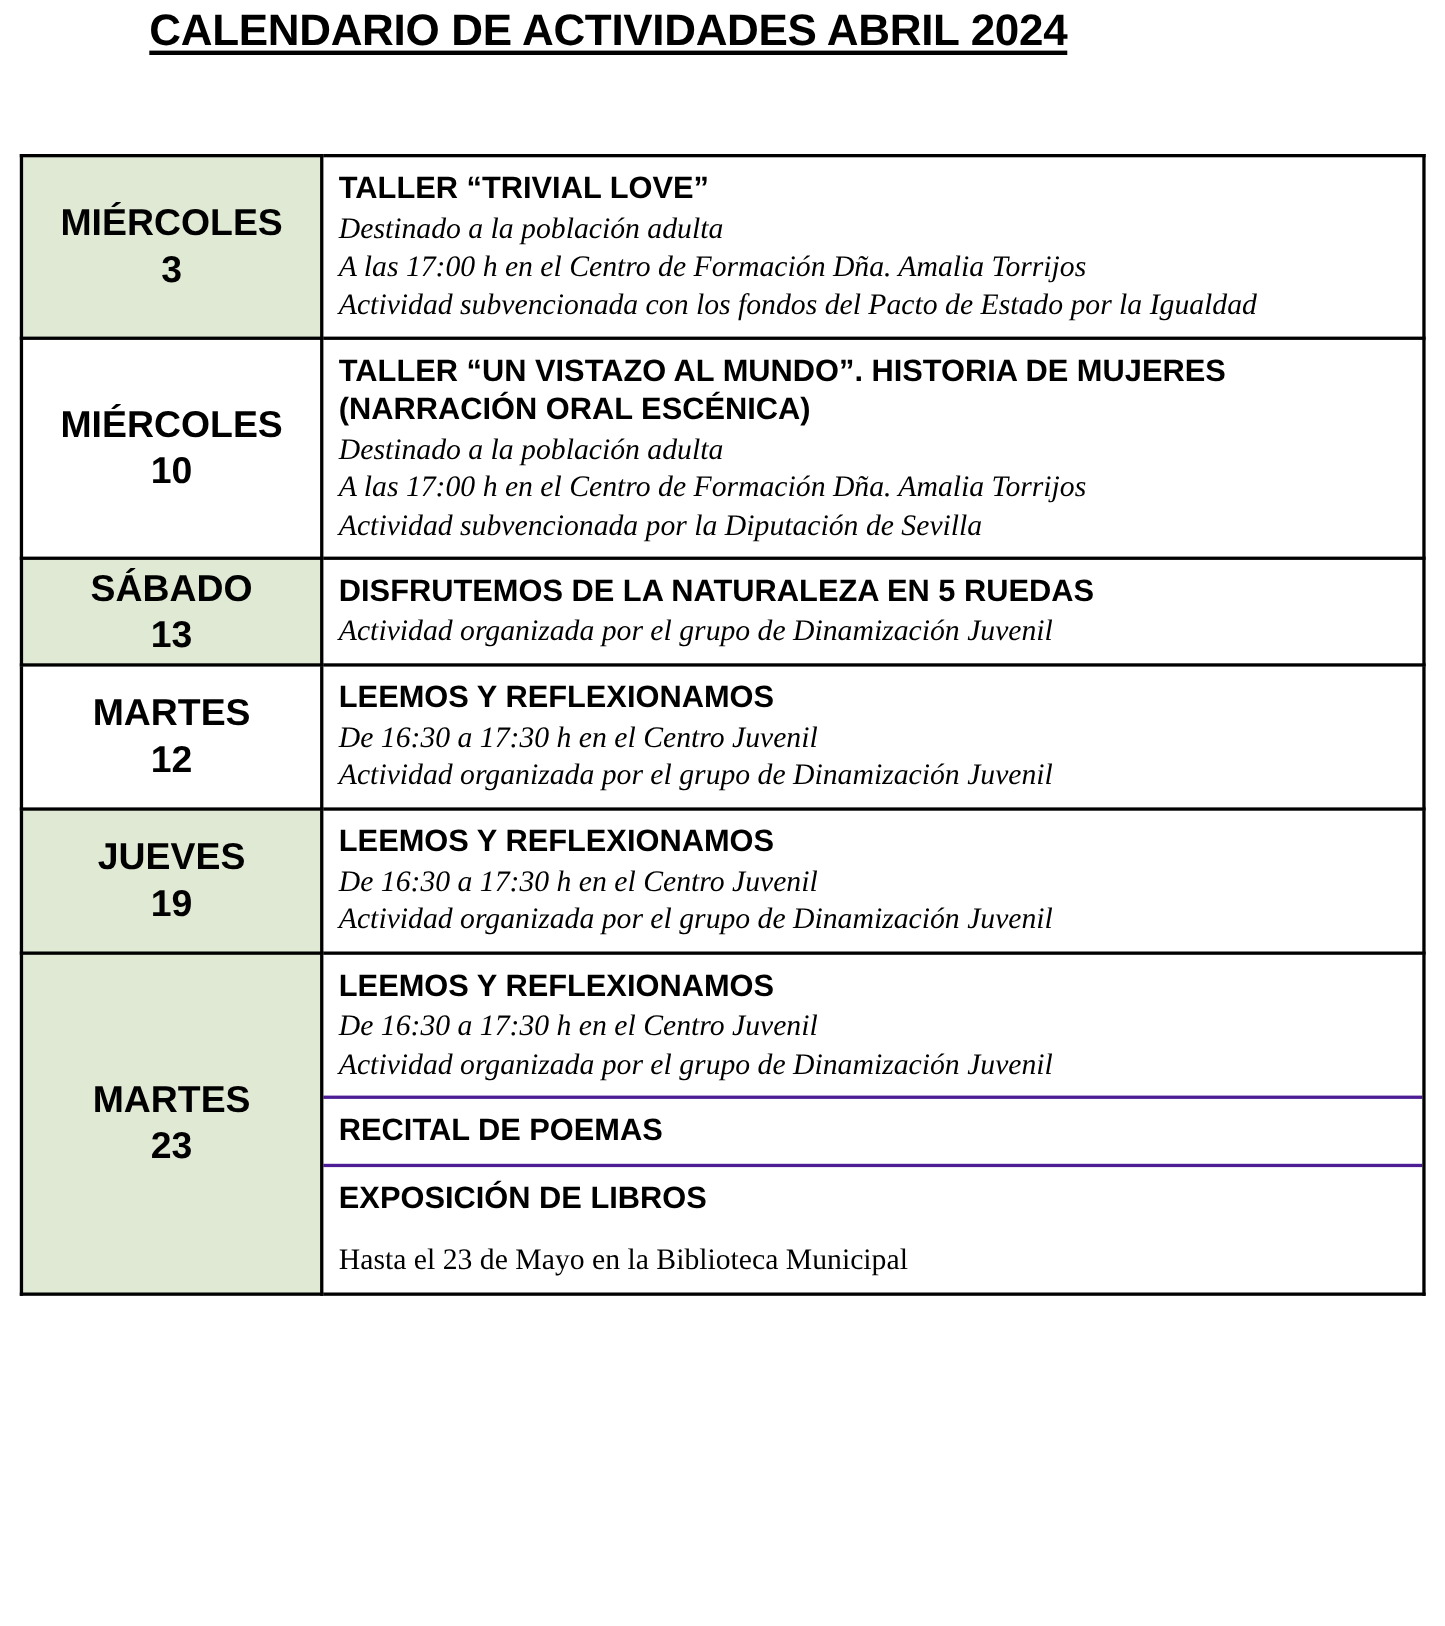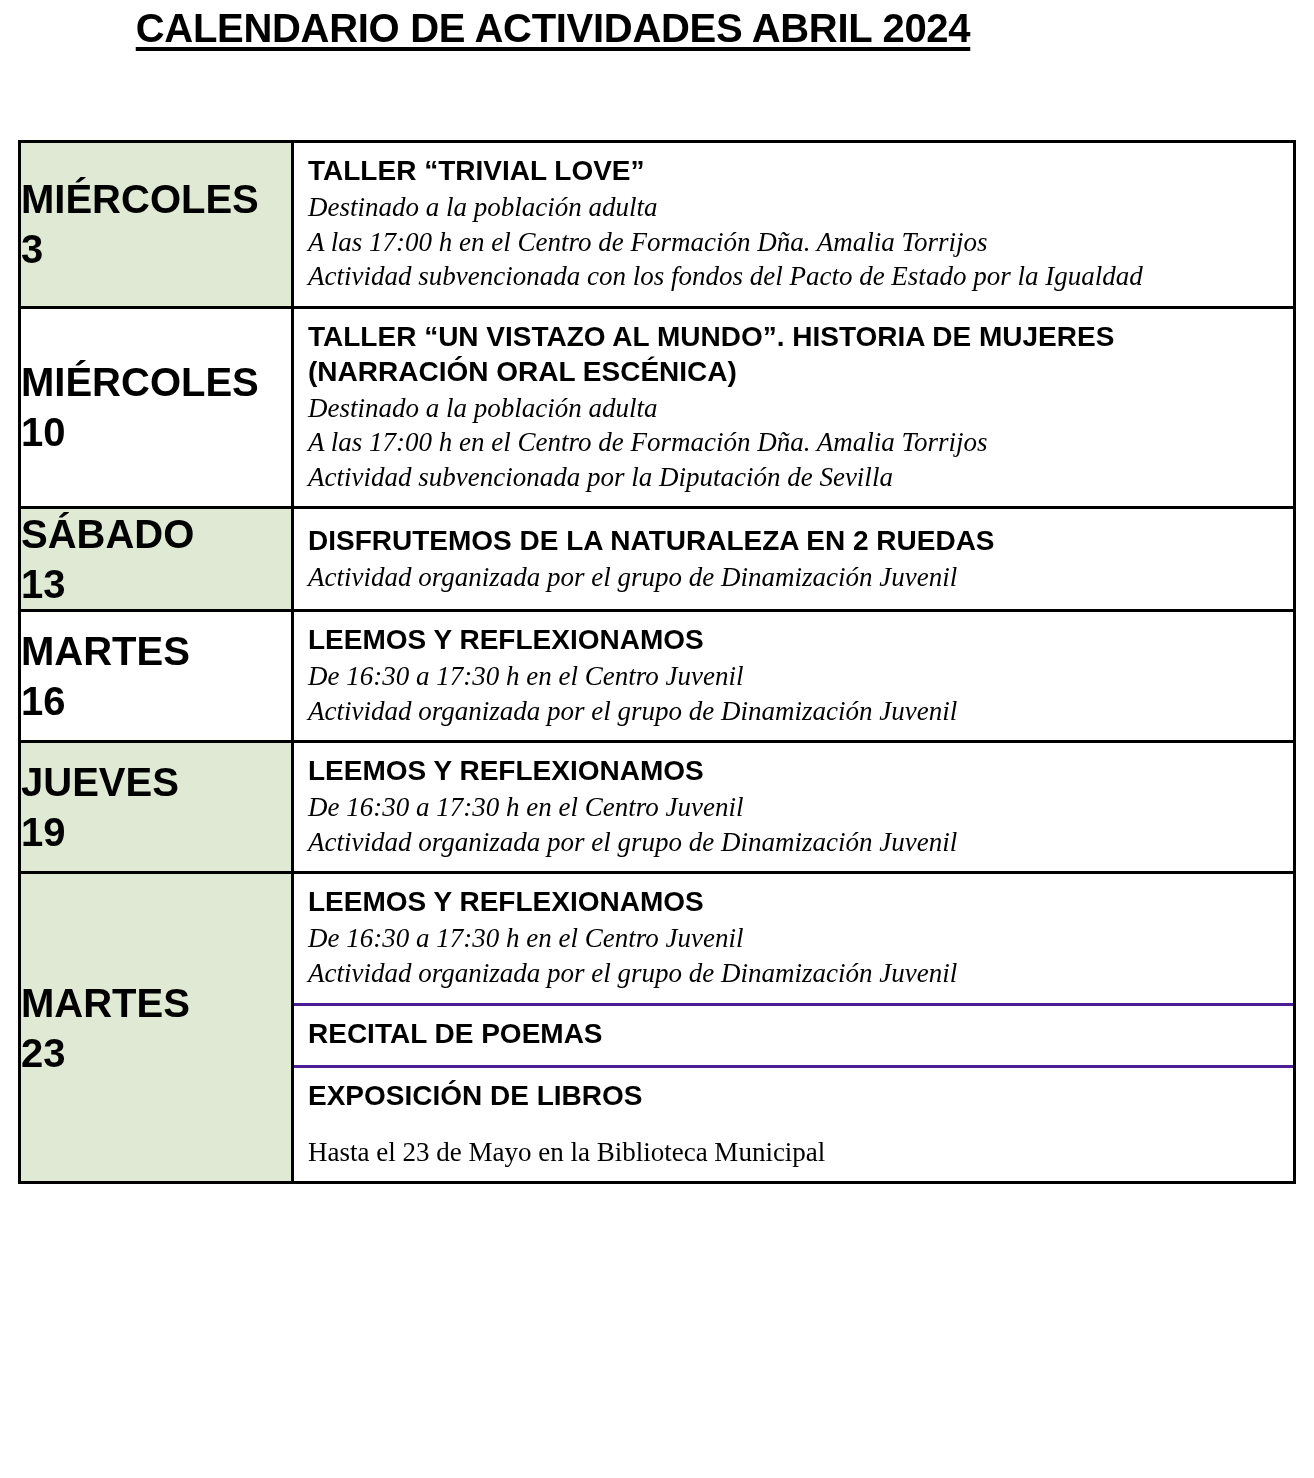--- a/index.html
+++ b/index.html
@@ -39,24 +39,24 @@
     table-layout: fixed;
     border: 3px solid #000;
   }
   table.calendar td {
     border: 3px solid #000;
     vertical-align: middle;
     padding: 0;
   }
   td.day-cell {
     width: 270px;
-    text-align: left;
+    text-align: center;
     font-family: "Liberation Sans", sans-serif;
     font-weight: bold;
-    font-size: 40px;
+    font-size: 34px;
     line-height: 1.25;
     padding: 10px 4px;
   }
   td.day-cell.shaded {
     background: #dfe9d4;
   }
   td.events-cell {
     padding: 0;
   }
   .event-block {
@@ -124,29 +124,29 @@
               </div>
             </td>
           </tr>
           <tr>
             <td class="day-cell shaded">
               <span class="day-name">SÁBADO</span>
               <span class="day-num">13</span>
             </td>
             <td class="events-cell">
               <div class="event-block">
-                <div class="ev-title">DISFRUTEMOS DE LA NATURALEZA EN 2 RUEDAS</div>
+                <div class="ev-title">DISFRUTEMOS DE LA NATURALEZA EN 5 RUEDAS</div>
                 <div class="ev-line">Actividad organizada por el grupo de Dinamización Juvenil</div>
               </div>
             </td>
           </tr>
           <tr>
             <td class="day-cell">
               <span class="day-name">MARTES</span>
-              <span class="day-num">16</span>
+              <span class="day-num">12</span>
             </td>
             <td class="events-cell">
               <div class="event-block">
                 <div class="ev-title">LEEMOS Y REFLEXIONAMOS</div>
                 <div class="ev-line">De 16:30 a 17:30 h en el Centro Juvenil</div>
                 <div class="ev-line">Actividad organizada por el grupo de Dinamización Juvenil</div>
               </div>
             </td>
           </tr>
           <tr>

